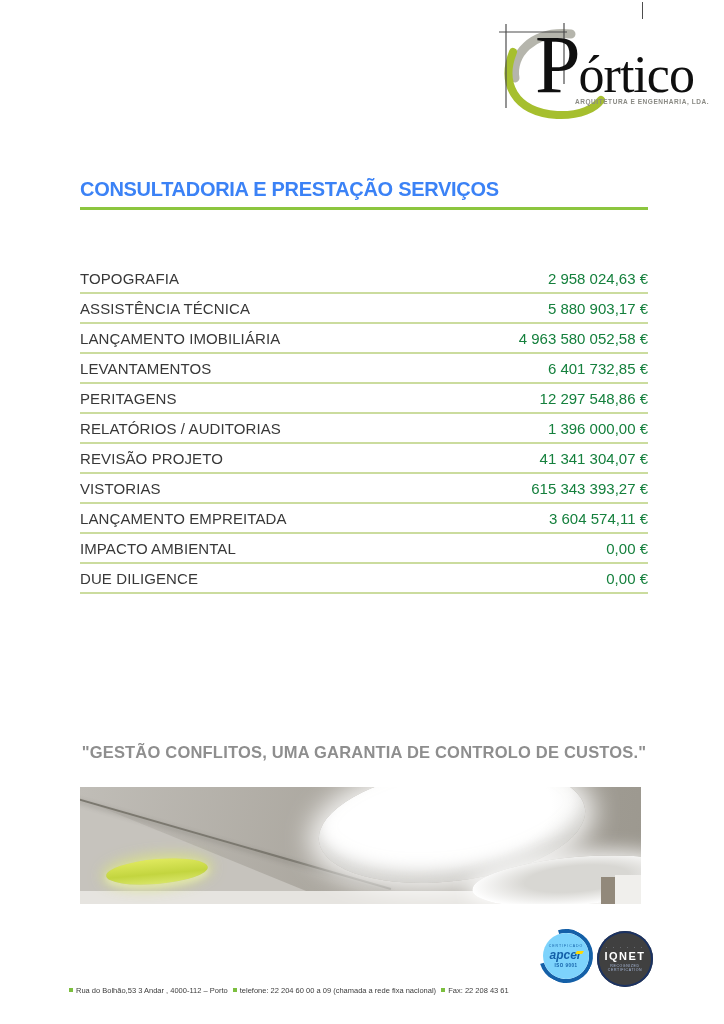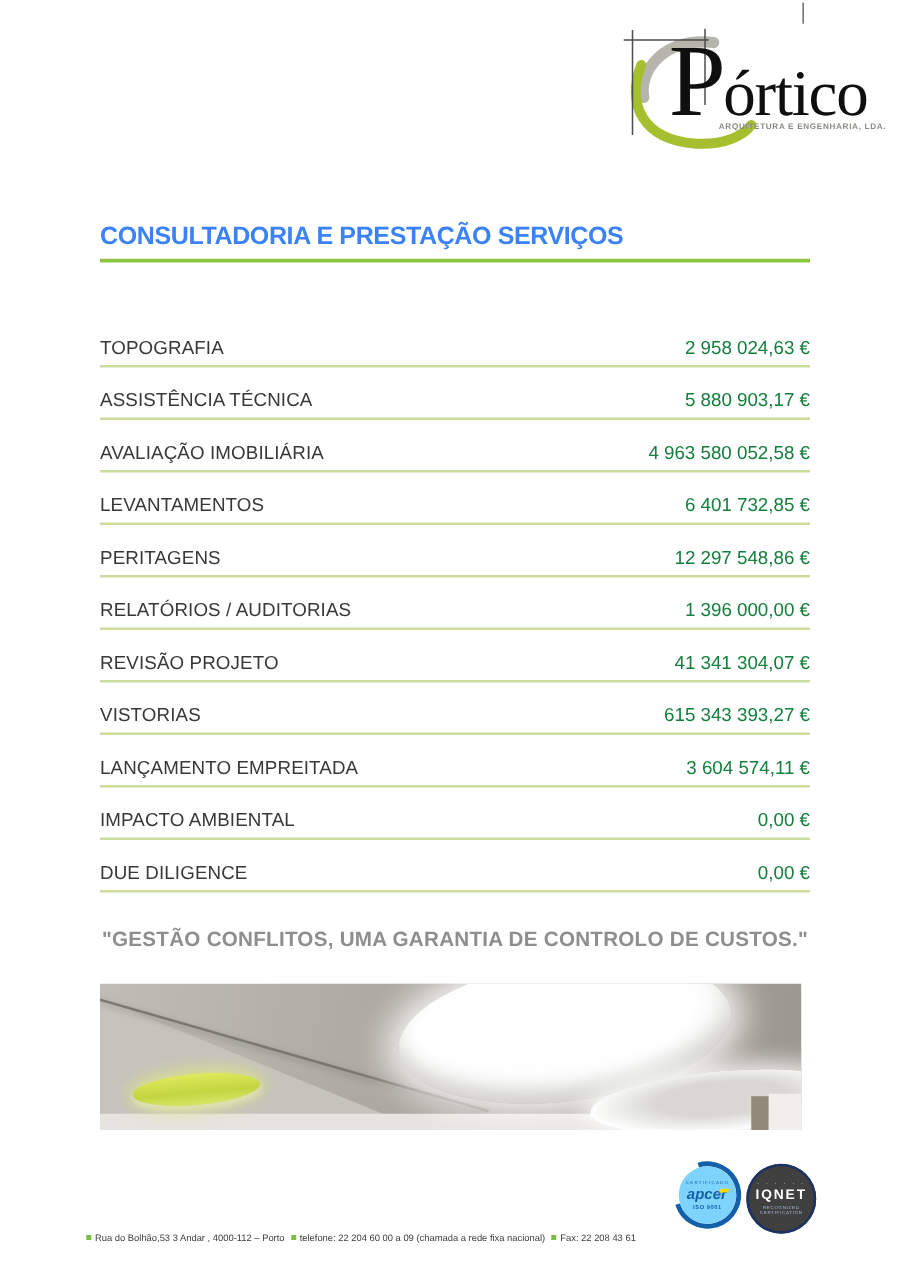--- a/index.html
+++ b/index.html
@@ -19,21 +19,21 @@
                   font-size:6.5px; letter-spacing:0.55px; color:#8a8a84; font-weight:bold; }
 
   
   .heading { position:absolute; left:80px; top:178px; width:568px;
              font-size:20px; font-weight:bold; letter-spacing:-0.3px; color:#3b82f6;
              border-bottom:3.5px solid #8CC63F; padding-bottom:6px; }
 
   
   .rows { position:absolute; left:80px; top:264px; width:568px; }
   .row { height:30px; display:flex; justify-content:space-between; align-items:flex-end;
-         padding-bottom:5px; border-bottom:2.5px solid #CBDC9E; margin-bottom:12px; }
+         padding-bottom:5px; border-bottom:2.5px solid #CBDC9E; }
   .row .lbl { font-size:15px; color:#383838; letter-spacing:0.1px; }
   .row .val { font-size:15px; color:#15803d; }
 
   
   .quote { position:absolute; left:70px; top:743px; width:588px; text-align:center;
            font-size:16.5px; font-weight:bold; color:#8E8E8E; letter-spacing:0.2px; }
 
   
   .photo { position:absolute; left:80px; top:787px; width:561px; height:117px; overflow:hidden;
            background:linear-gradient(100deg,#c0bdb7 0%,#aba79f 45%,#9c988f 100%); }
@@ -109,21 +109,21 @@
       <span class="lbl">TOPOGRAFIA</span>
       <span class="val">2 958 024,63 €</span>
     </div>
 
     <div class="row">
       <span class="lbl">ASSISTÊNCIA TÉCNICA</span>
       <span class="val">5 880 903,17 €</span>
     </div>
 
     <div class="row">
-      <span class="lbl">AVALIAÇÃO IMOBILIÁRIA</span>
+      <span class="lbl">LANÇAMENTO IMOBILIÁRIA</span>
       <span class="val">4 963 580 052,58 €</span>
     </div>
 
     <div class="row">
       <span class="lbl">LEVANTAMENTOS</span>
       <span class="val">6 401 732,85 €</span>
     </div>
 
     <div class="row">
       <span class="lbl">PERITAGENS</span>

